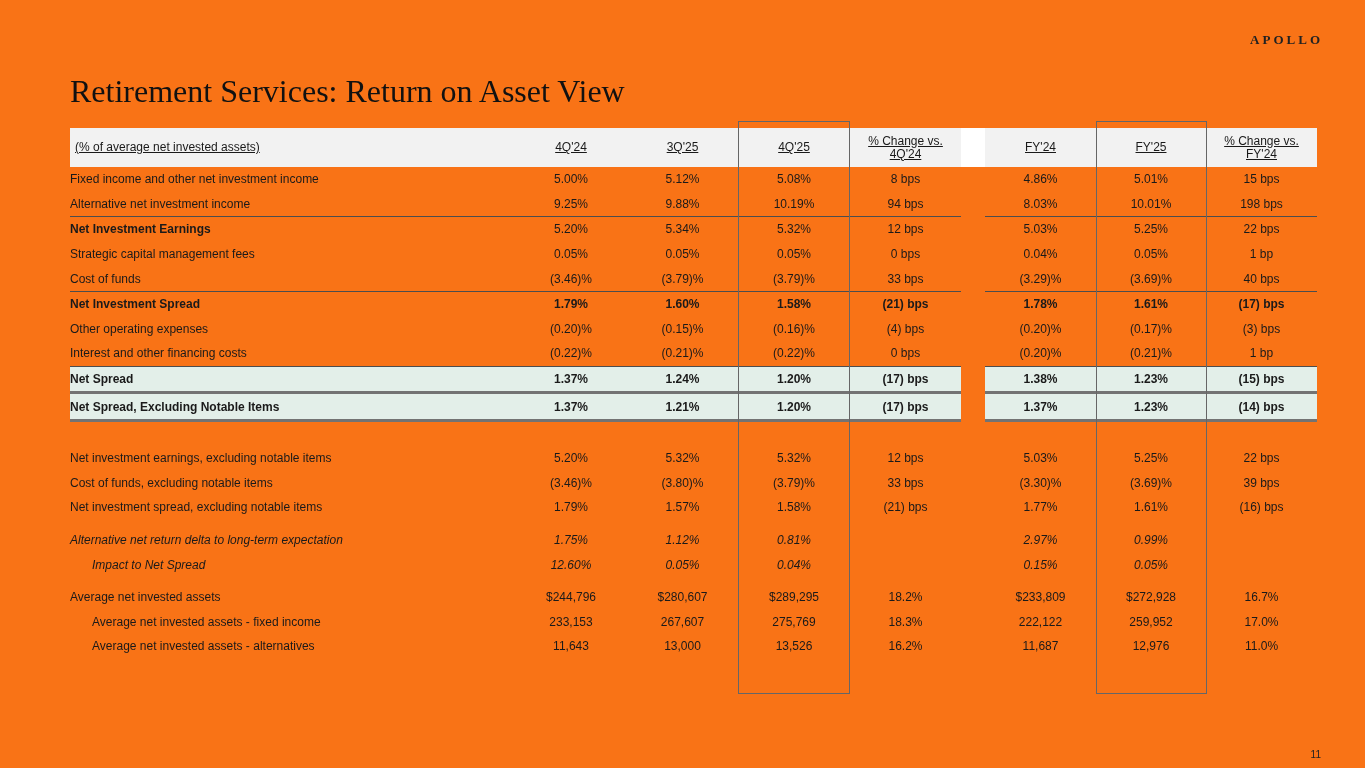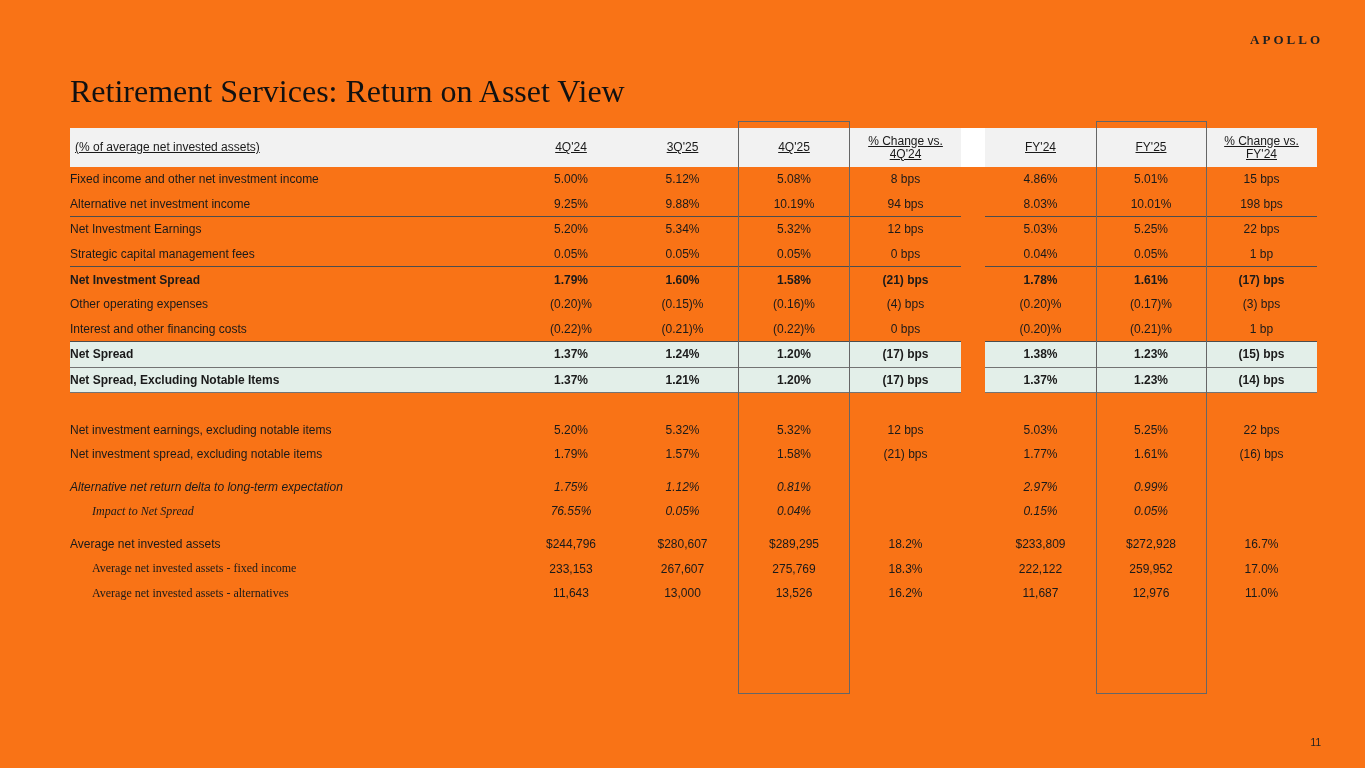--- a/index.html
+++ b/index.html
@@ -11,21 +11,21 @@
     position:absolute;top:32px;right:42px;
     font-family:"Liberation Serif",serif;font-size:13px;font-weight:700;
     letter-spacing:3px;color:#222;
   }
   .title{
     position:absolute;left:70px;top:52px;
     font-family:"Liberation Serif",serif;font-size:32px;font-weight:400;color:#111;
     white-space:nowrap;
   }
   .pageno{
-    position:absolute;right:44px;bottom:20px;font-size:10px;color:#222;
+    position:absolute;right:44px;bottom:8px;font-size:10px;color:#222;
   }
   table.roa{
     position:absolute;left:70px;top:128px;width:1247px;
     border-collapse:collapse;table-layout:fixed;
     font-size:12px;color:#1a1a1a;
   }
   table.roa th,table.roa td{
     padding:0;margin:0;font-weight:normal;vertical-align:middle;
   }
   tr.header-row th{
@@ -34,26 +34,26 @@
   }
   tr.header-row th.label-col{text-align:left;padding-left:5px;font-size:12px;}
   tr.header-row td.gap{background:#ffffff;}
   td.label-col{text-align:left;padding-left:5px;}
   td.val{text-align:center;}
   tr.data-row td{height:24.6px;}
   tr.rule td:not(.gap){border-top:1px solid #4d4d4d;}
   tr.green td:not(.gap){
     background:#e3efe9;
     border-top:1px solid #4d4d4d;
-    border-bottom:1px solid #737373;
+    border-bottom:3px solid #737373;
   }
   tr.bold td{font-weight:bold;margin-top:24px;}
-  tr.bold-label td.label-col{font-weight:normal;}
+  tr.bold-label td.label-col{font-weight:bold;}
   tr.italic td{font-style:italic;}
-  tr.indent td.label-col{padding-left:22px;font-family:Liberation Serif, serif;}
+  tr.indent td.label-col{padding-left:22px;}
   tr.spacer td{height:24px;}
   tr.spacer-sm td{height:8px;}
   .colbox{
     position:absolute;top:121px;height:573px;
     border:1px solid #666;box-sizing:border-box;
     background:transparent;pointer-events:none;
   }
   .colbox.q425{left:738px;width:112px;}
   .colbox.fy25{left:1096px;width:111px;}
 </style>
@@ -125,20 +125,31 @@
           <td class="label-col">Strategic capital management fees</td>
           <td class="val">0.05%</td>
           <td class="val">0.05%</td>
           <td class="val">0.05%</td>
           <td class="val">0 bps</td>
           <td class="gap"></td>
           <td class="val">0.04%</td>
           <td class="val">0.05%</td>
           <td class="val">1 bp</td>
         </tr>
+        <tr class="data-row">
+          <td class="label-col">Cost of funds</td>
+          <td class="val">(3.46)%</td>
+          <td class="val">(3.79)%</td>
+          <td class="val">(3.79)%</td>
+          <td class="val">33 bps</td>
+          <td class="gap"></td>
+          <td class="val">(3.29)%</td>
+          <td class="val">(3.69)%</td>
+          <td class="val">40 bps</td>
+        </tr>
         <tr class="data-row rule bold">
           <td class="label-col">Net Investment Spread</td>
           <td class="val">1.79%</td>
           <td class="val">1.60%</td>
           <td class="val">1.58%</td>
           <td class="val">(21) bps</td>
           <td class="gap"></td>
           <td class="val">1.78%</td>
           <td class="val">1.61%</td>
           <td class="val">(17) bps</td>
@@ -195,20 +206,31 @@
           <td class="val">5.20%</td>
           <td class="val">5.32%</td>
           <td class="val">5.32%</td>
           <td class="val">12 bps</td>
           <td class="gap"></td>
           <td class="val">5.03%</td>
           <td class="val">5.25%</td>
           <td class="val">22 bps</td>
         </tr>
         <tr class="data-row">
+          <td class="label-col">Cost of funds, excluding notable items</td>
+          <td class="val">(3.46)%</td>
+          <td class="val">(3.80)%</td>
+          <td class="val">(3.79)%</td>
+          <td class="val">33 bps</td>
+          <td class="gap"></td>
+          <td class="val">(3.30)%</td>
+          <td class="val">(3.69)%</td>
+          <td class="val">39 bps</td>
+        </tr>
+        <tr class="data-row">
           <td class="label-col">Net investment spread, excluding notable items</td>
           <td class="val">1.79%</td>
           <td class="val">1.57%</td>
           <td class="val">1.58%</td>
           <td class="val">(21) bps</td>
           <td class="gap"></td>
           <td class="val">1.77%</td>
           <td class="val">1.61%</td>
           <td class="val">(16) bps</td>
         </tr>
@@ -221,21 +243,21 @@
           <td class="val">1.12%</td>
           <td class="val">0.81%</td>
           <td class="val"></td>
           <td class="gap"></td>
           <td class="val">2.97%</td>
           <td class="val">0.99%</td>
           <td class="val"></td>
         </tr>
         <tr class="data-row italic indent">
           <td class="label-col">Impact to Net Spread</td>
-          <td class="val">76.55%</td>
+          <td class="val">12.60%</td>
           <td class="val">0.05%</td>
           <td class="val">0.04%</td>
           <td class="val"></td>
           <td class="gap"></td>
           <td class="val">0.15%</td>
           <td class="val">0.05%</td>
           <td class="val"></td>
         </tr>
         <tr class="spacer-sm">
           <td colspan="9"></td>

